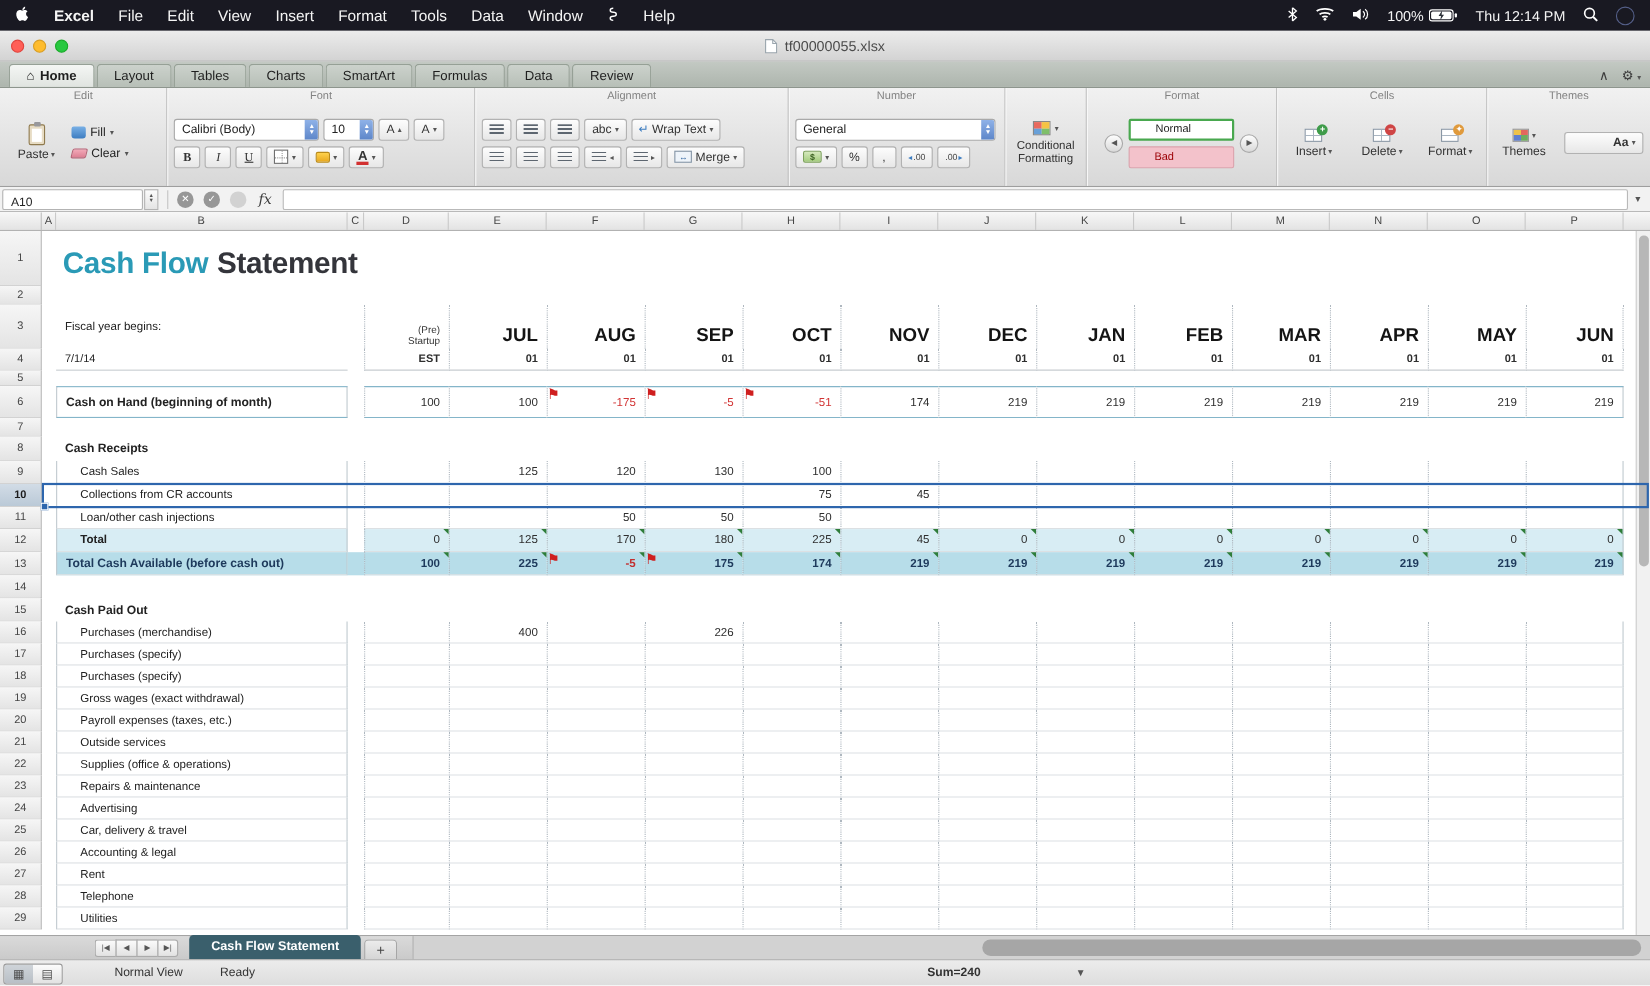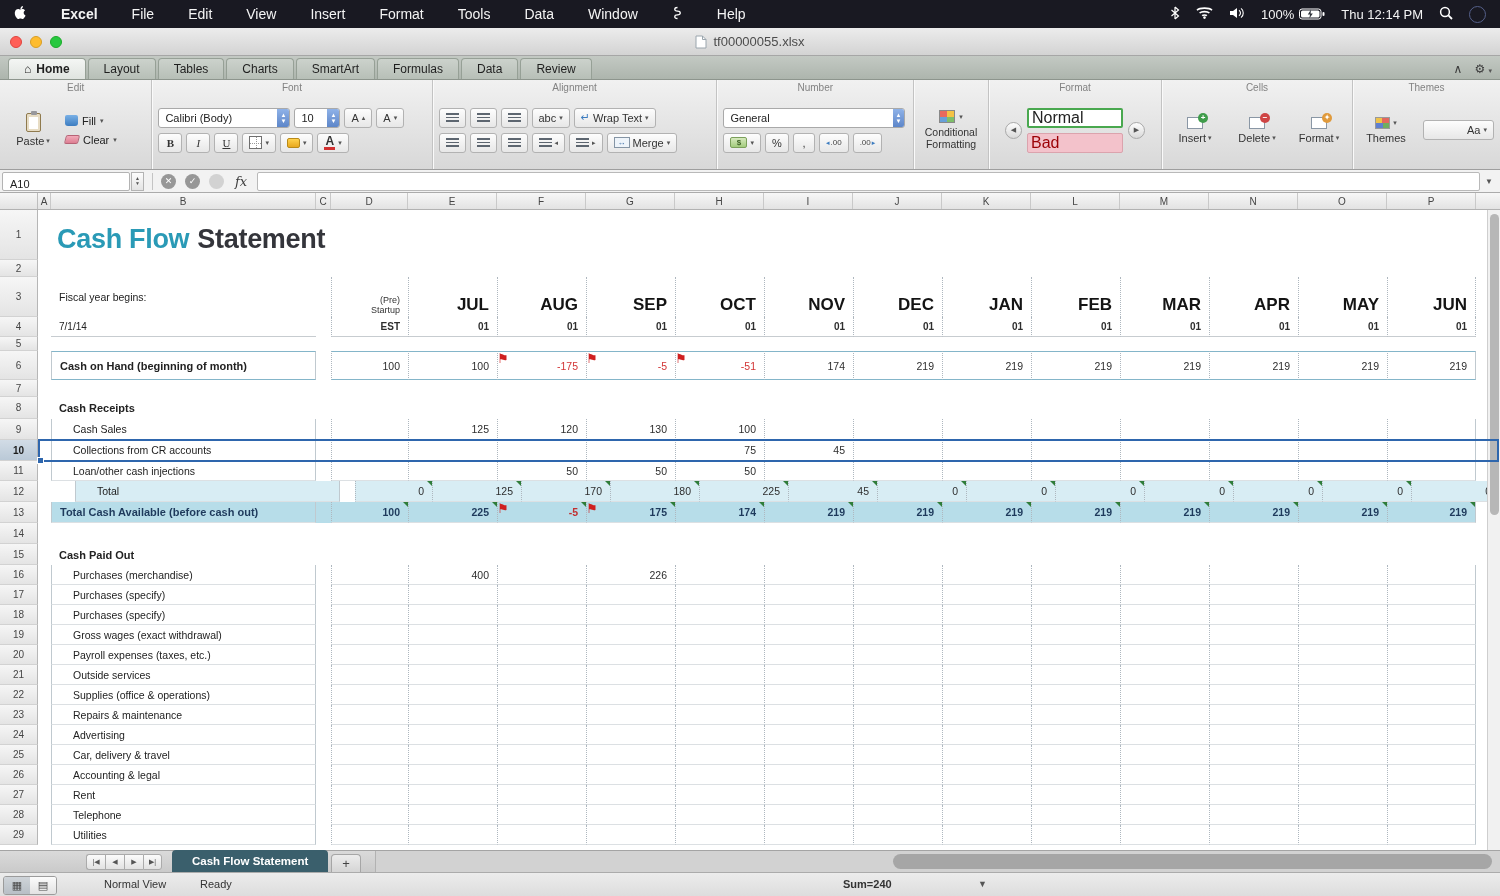--- a/index.html
+++ b/index.html
@@ -2,21 +2,21 @@
 <html><head>
 <meta charset="utf-8">
 <style>
   *{margin:0;padding:0;box-sizing:border-box;}
   html,body{width:1500px;height:896px;overflow:hidden;}
   body{font-family:"Liberation Sans","DejaVu Sans",sans-serif;background:#fff;position:relative;font-size:12px;color:#222;}
 
   
   .menubar{position:absolute;top:0;left:0;right:0;height:28px;background:#191922;color:#f4f4f4;
     display:flex;align-items:center;padding:0 14px;font-size:14px;}
-  .menubar .mb-left{display:flex;align-items:center;gap:34px;}
+  .menubar .mb-left{display:flex;align-items:center;gap:22px;}
   .menubar .mb-app{font-weight:bold;}
   .menubar .mb-right{margin-left:auto;display:flex;align-items:center;gap:16px;font-size:13px;}
   .mb-item{cursor:default;white-space:nowrap;}
   .batt-wrap{display:flex;align-items:center;gap:5px;}
   .siri-dot{width:17px;height:17px;border-radius:50%;background:radial-gradient(circle at 35% 35%,#7franch 0,#4a5f8f 0%,#26304f 70%);border:1px solid #55608a;}
 
   
   .titlebar{position:absolute;top:28px;left:0;right:0;height:28px;
     background:linear-gradient(#ececec,#d3d3d3);border-bottom:1px solid #a6a6a6;
     display:flex;align-items:center;justify-content:center;}
@@ -89,21 +89,21 @@
   .ic-theme{width:15px;height:12px;border:1px solid #999;
     background:conic-gradient(#e3685e 0 25%,#6fae5f 0 50%,#5f7fd0 0 75%,#eec24a 0);}
   .ic-dec{font-size:8px;color:#444;display:inline-flex;align-items:center;gap:1px;}
   .ic-dec .ar{color:#3c7cc0;font-size:7px;}
 
   
   .gal{display:flex;align-items:center;gap:5px;}
   .gal-arrow{width:17px;height:17px;border-radius:50%;background:linear-gradient(#fdfdfd,#d9d9d9);
     border:1px solid #a8a8a8;display:flex;align-items:center;justify-content:center;font-size:7px;color:#555;}
   .chips{display:flex;flex-direction:column;gap:5px;}
-  .chip{width:96px;height:20px;display:flex;align-items:center;padding-left:3px;font-size:16px;border-radius:2px;}
+  .chip{width:96px;height:20px;display:flex;align-items:center;padding-left:22px;font-size:10px;border-radius:2px;}
   .chip.normal{background:#fff;border:2px solid #49a84f;color:#222;}
   .chip.bad{background:#f3c2cb;border:1px solid #dba3ad;color:#9c0006;}
 
   
   .formulabar{position:absolute;top:170px;left:0;right:0;height:23px;background:#f2f2f2;
     border-bottom:1px solid #ababab;display:flex;align-items:center;padding:0 2px;}
   .namebox{width:128px;height:19px;background:#fff;border:1px solid #b3b3b3;border-radius:2px;
     display:flex;align-items:flex-end;padding-left:7px;font-size:11px;color:#222;}
   .stepperbox{width:13px;height:19px;margin-left:1px;border:1px solid #b3b3b3;background:linear-gradient(#fcfcfc,#e4e4e4);
     display:flex;flex-direction:column;align-items:center;justify-content:center;font-size:5px;line-height:5px;color:#555;}
@@ -150,21 +150,21 @@
   .kind-sub .vcell{font-weight:bold;font-size:10px;border-bottom:1px solid #c7ccd0;}
   .kind-sub .bcell{border-bottom:1px solid #c7ccd0;font-size:10px;}
   .est{font-size:9px;}
 
   .kind-data .bcell{border-left:1px solid #c0c9cf;border-right:1px solid #c0c9cf;border-bottom:1px solid #dcе0e3;}
   .kind-data .bcell{border-bottom:1px solid #dce0e3;}
   .kind-data .vcell{border-left:1px dotted #aeb7bf;border-bottom:1px solid #dce0e3;}
   .kind-data .vcell.last{border-right:1px solid #c0c9cf;}
   .cashrow .bcell,.cashrow .vcell{border-top:1px solid #84b5c9;border-bottom:1px solid #84b5c9;}
   .totalrow .bcell,.totalrow .vcell{background:#d8edf4;}
-  .totalrow .bcell{font-weight:normal;margin-left:24px;}
+  .totalrow .bcell{font-weight:bold;}
   .availrow .bcell,.availrow .vcell,.availrow .cC{background:#b7dde9;}
   .availrow .bcell{font-weight:bold;color:#1e3a5c;}
   .availrow .vcell{font-weight:bold;color:#1e3a5c;}
   .availrow .vcell .neg{color:#c22f2f;}
 
   .selrow .rowcontent::after{content:"";position:absolute;left:0;right:1px;top:-1px;bottom:-1px;
     border:2px solid #2e66ad;pointer-events:none;z-index:4;}
   .selrow .rowcontent::before{content:"";position:absolute;left:-1px;bottom:-3px;width:5px;height:5px;
     background:#2e66ad;border:1px solid #fff;z-index:5;}
 
@@ -551,21 +551,21 @@
       <div class="bigbtn">
         <span style="display:flex;align-items:center;gap:3px;">
             <span class="ic-theme"></span>
             <span class="dn">▾</span>
           </span>
         <span class="blabel">
             <span>Themes</span>
           </span>
       </div>
       <div class="sbtn">
-          <span style="font-weight:normal;margin-left:37px;">Aa</span>
+          <span style="font-weight:bold;margin-left:37px;">Aa</span>
           <span class="dn">▾</span>
         </div>
     </div>
   </div>
 </div>
 
 <div class="formulabar">
   <div class="namebox">
       <span>A10</span>
     </div>

